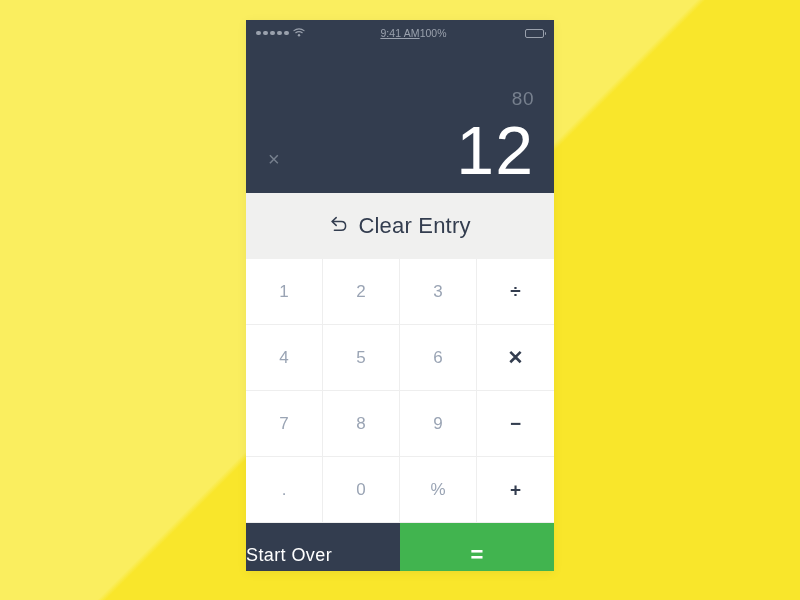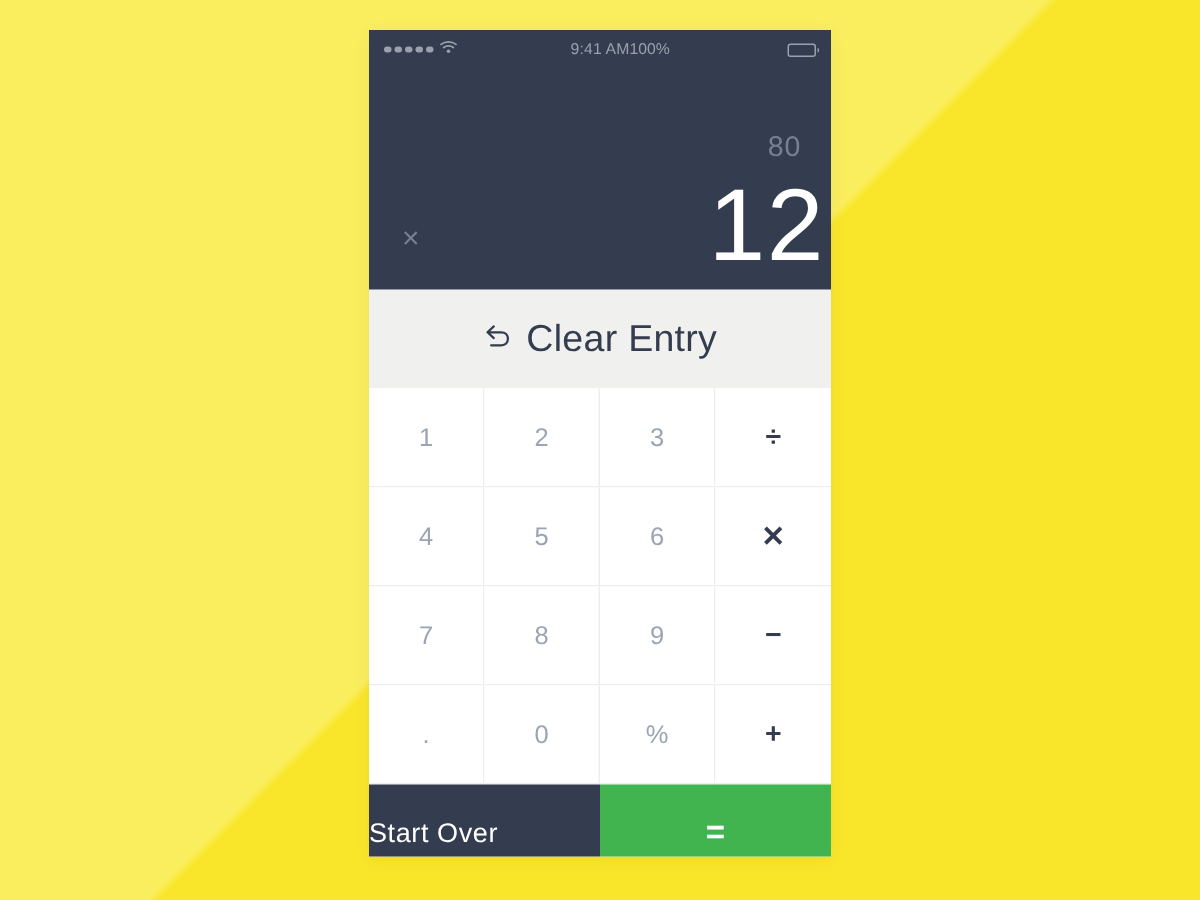--- a/index.html
+++ b/index.html
@@ -60,20 +60,21 @@
   .sb-dots { display: flex; gap: 2.5px; align-items: center; }
   .sb-dot {
     width: 4.5px; height: 4.5px; border-radius: 50%;
     background: #9aa1ad;
   }
   .sb-center {
     flex: 0 0 auto;
     font-size: 10.5px;
     letter-spacing: 0.1px;
     color: #9aa1ad;
+    text-decoration: underline;
   }
   .sb-right {
     flex: 1 1 0;
     display: flex;
     align-items: center;
     justify-content: space-between;
     gap: 4px;
     font-size: 10.5px;
     color: #9aa1ad;
   }
@@ -111,21 +112,21 @@
     position: absolute;
     right: 20px;
     top: 42px;
     font-size: 19px;
     color: #77808e;
     font-weight: 300;
     letter-spacing: 0.5px;
   }
   .display-current {
     position: absolute;
-    right: 4px;
+    right: 20px;
     bottom: 9px;
     font-size: 68px;
     line-height: 1;
     color: #ffffff;
     font-weight: 300;
     letter-spacing: 1px;
     margin-left: 36px;
   }
   .display-op {
     position: absolute;
@@ -143,21 +144,21 @@
     background: #f0f0ef;
     display: flex;
     align-items: center;
     justify-content: center;
     gap: 10px;
     color: #333d4f;
     cursor: pointer;
     user-select: none;
   }
   .clear-entry .ce-label {
-    font-size: 25px;
+    font-size: 22px;
     font-weight: 400;
     letter-spacing: 0.2px;
   }
   .undo-icon { display: block; }
 
   
   .keypad {
     display: grid;
     grid-template-columns: repeat(4, 1fr);
     grid-template-rows: repeat(4, 66px);

